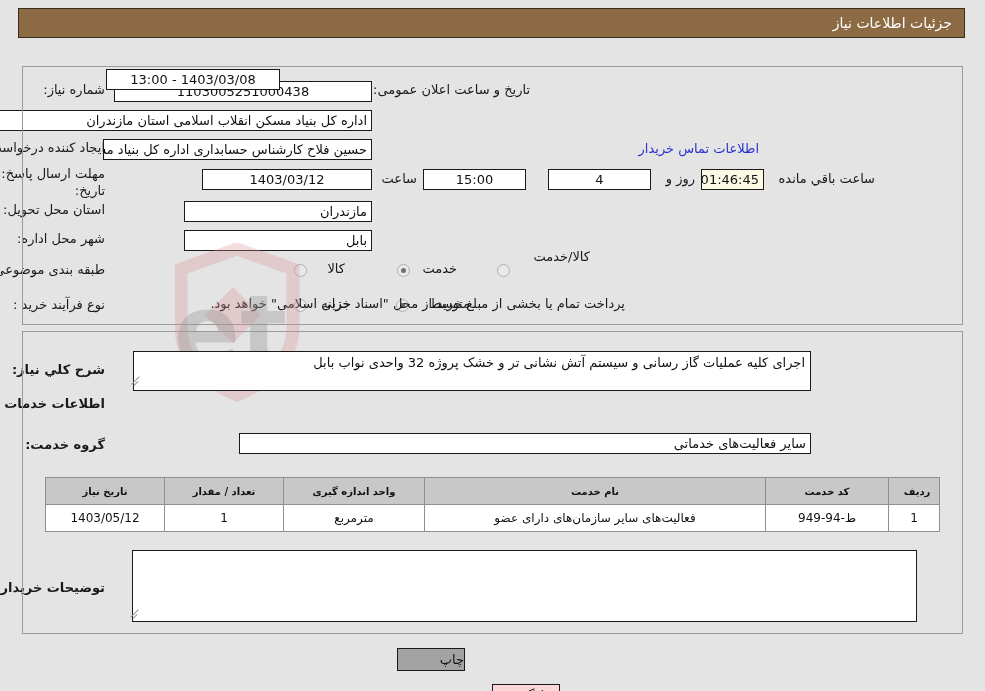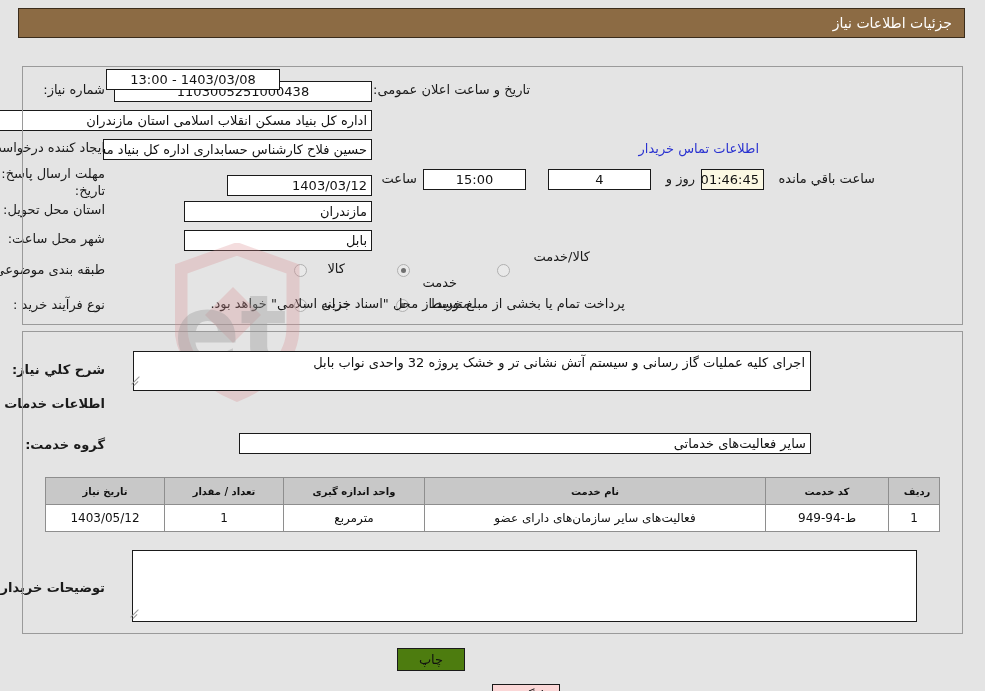--- a/index.html
+++ b/index.html
@@ -198,21 +198,21 @@
     box-sizing: border-box;
     font-size: 13px;
     font-family: "DejaVu Sans", "Liberation Sans", sans-serif;
     height: 23px;
     line-height: 21px;
     text-align: center;
     cursor: pointer;
     color: #111;
     padding: 0;
   }
-  .btn-print  { background: #4d7c0f; }
+  .btn-print  { background: #a3a3a3; text-align: right; }
   .btn-back   { background: #fbd7d7; }
 </style>
 </head>
 <body>
 
 <div id="page">
 
   <div class="header-bar">
     <span class="header-title">جزئیات اطلاعات نیاز</span>
   </div>
@@ -228,43 +228,43 @@
   <div class="lbl" style="top:111px; right:880px;">نام دستگاه خریدار:</div>
   <div class="fld rt" style="top:110px; right:613px; width:379px;">اداره کل بنیاد مسکن انقلاب اسلامی استان مازندران</div>
 
   <div class="lbl" style="top:140px; right:880px;">ایجاد کننده درخواست:</div>
   <div class="fld rt" style="top:139px; right:613px; width:269px;">حسین فلاح کارشناس حسابداری اداره کل بنیاد مسکن انقلاب اسلامی استان م</div>
   <div class="link" style="top:141px; right:226px;">اطلاعات تماس خریدار</div>
 
   <div class="lbl" style="top:166px; right:880px;">مهلت ارسال پاسخ: تا</div>
   <div class="lbl" style="top:183px; right:880px;">تاریخ:</div>
 
-  <div class="fld ctr" style="top:175px; right:613px; width:145px;text-align:right;">1403/03/12</div>
+  <div class="fld ctr" style="top:169px; right:613px; width:170px;">1403/03/12</div>
   <div class="lbl" style="top:171px; right:568px;">ساعت</div>
   <div class="fld ctr" style="top:169px; right:459px; width:103px;">15:00</div>
   <div class="fld ctr" style="top:169px; right:334px; width:103px;">4</div>
   <div class="lbl" style="top:171px; right:290px;">روز و</div>
   <div class="fld cream ctr" style="top:169px; right:221px; width:63px;">01:46:45</div>
   <div class="lbl" style="top:171px; right:110px;">ساعت باقي مانده</div>
 
   <div class="lbl" style="top:202px; right:880px;">استان محل تحویل:</div>
   <div class="fld rt" style="top:201px; right:613px; width:188px;">مازندران</div>
 
-  <div class="lbl" style="top:231px; right:880px;">شهر محل ساعت:</div>
+  <div class="lbl" style="top:231px; right:880px;">شهر محل اداره:</div>
   <div class="fld rt" style="top:230px; right:613px; width:188px;">بابل</div>
 
   <div class="lbl" style="top:262px; right:880px;">طبقه بندی موضوعی:</div>
 
   <div class="radio" style="top:264px; right:678px;"></div>
   <div class="lbl" style="top:261px; right:640px;">
     <span>کالا</span>
   </div>
 
   <div class="radio on" style="top:264px; right:575px;"></div>
-  <div class="lbl" style="top:261px; right:528px;margin-top:14px;">
+  <div class="lbl" style="top:261px; right:528px;">
     <span>خدمت</span>
   </div>
 
   <div class="radio" style="top:264px; right:475px;"></div>
   <div class="lbl" style="top:249px; right:395px;">
     <span>کالا/خدمت</span>
   </div>
 
   <div class="lbl" style="top:297px; right:880px;">نوع فرآیند خرید :</div>
 

